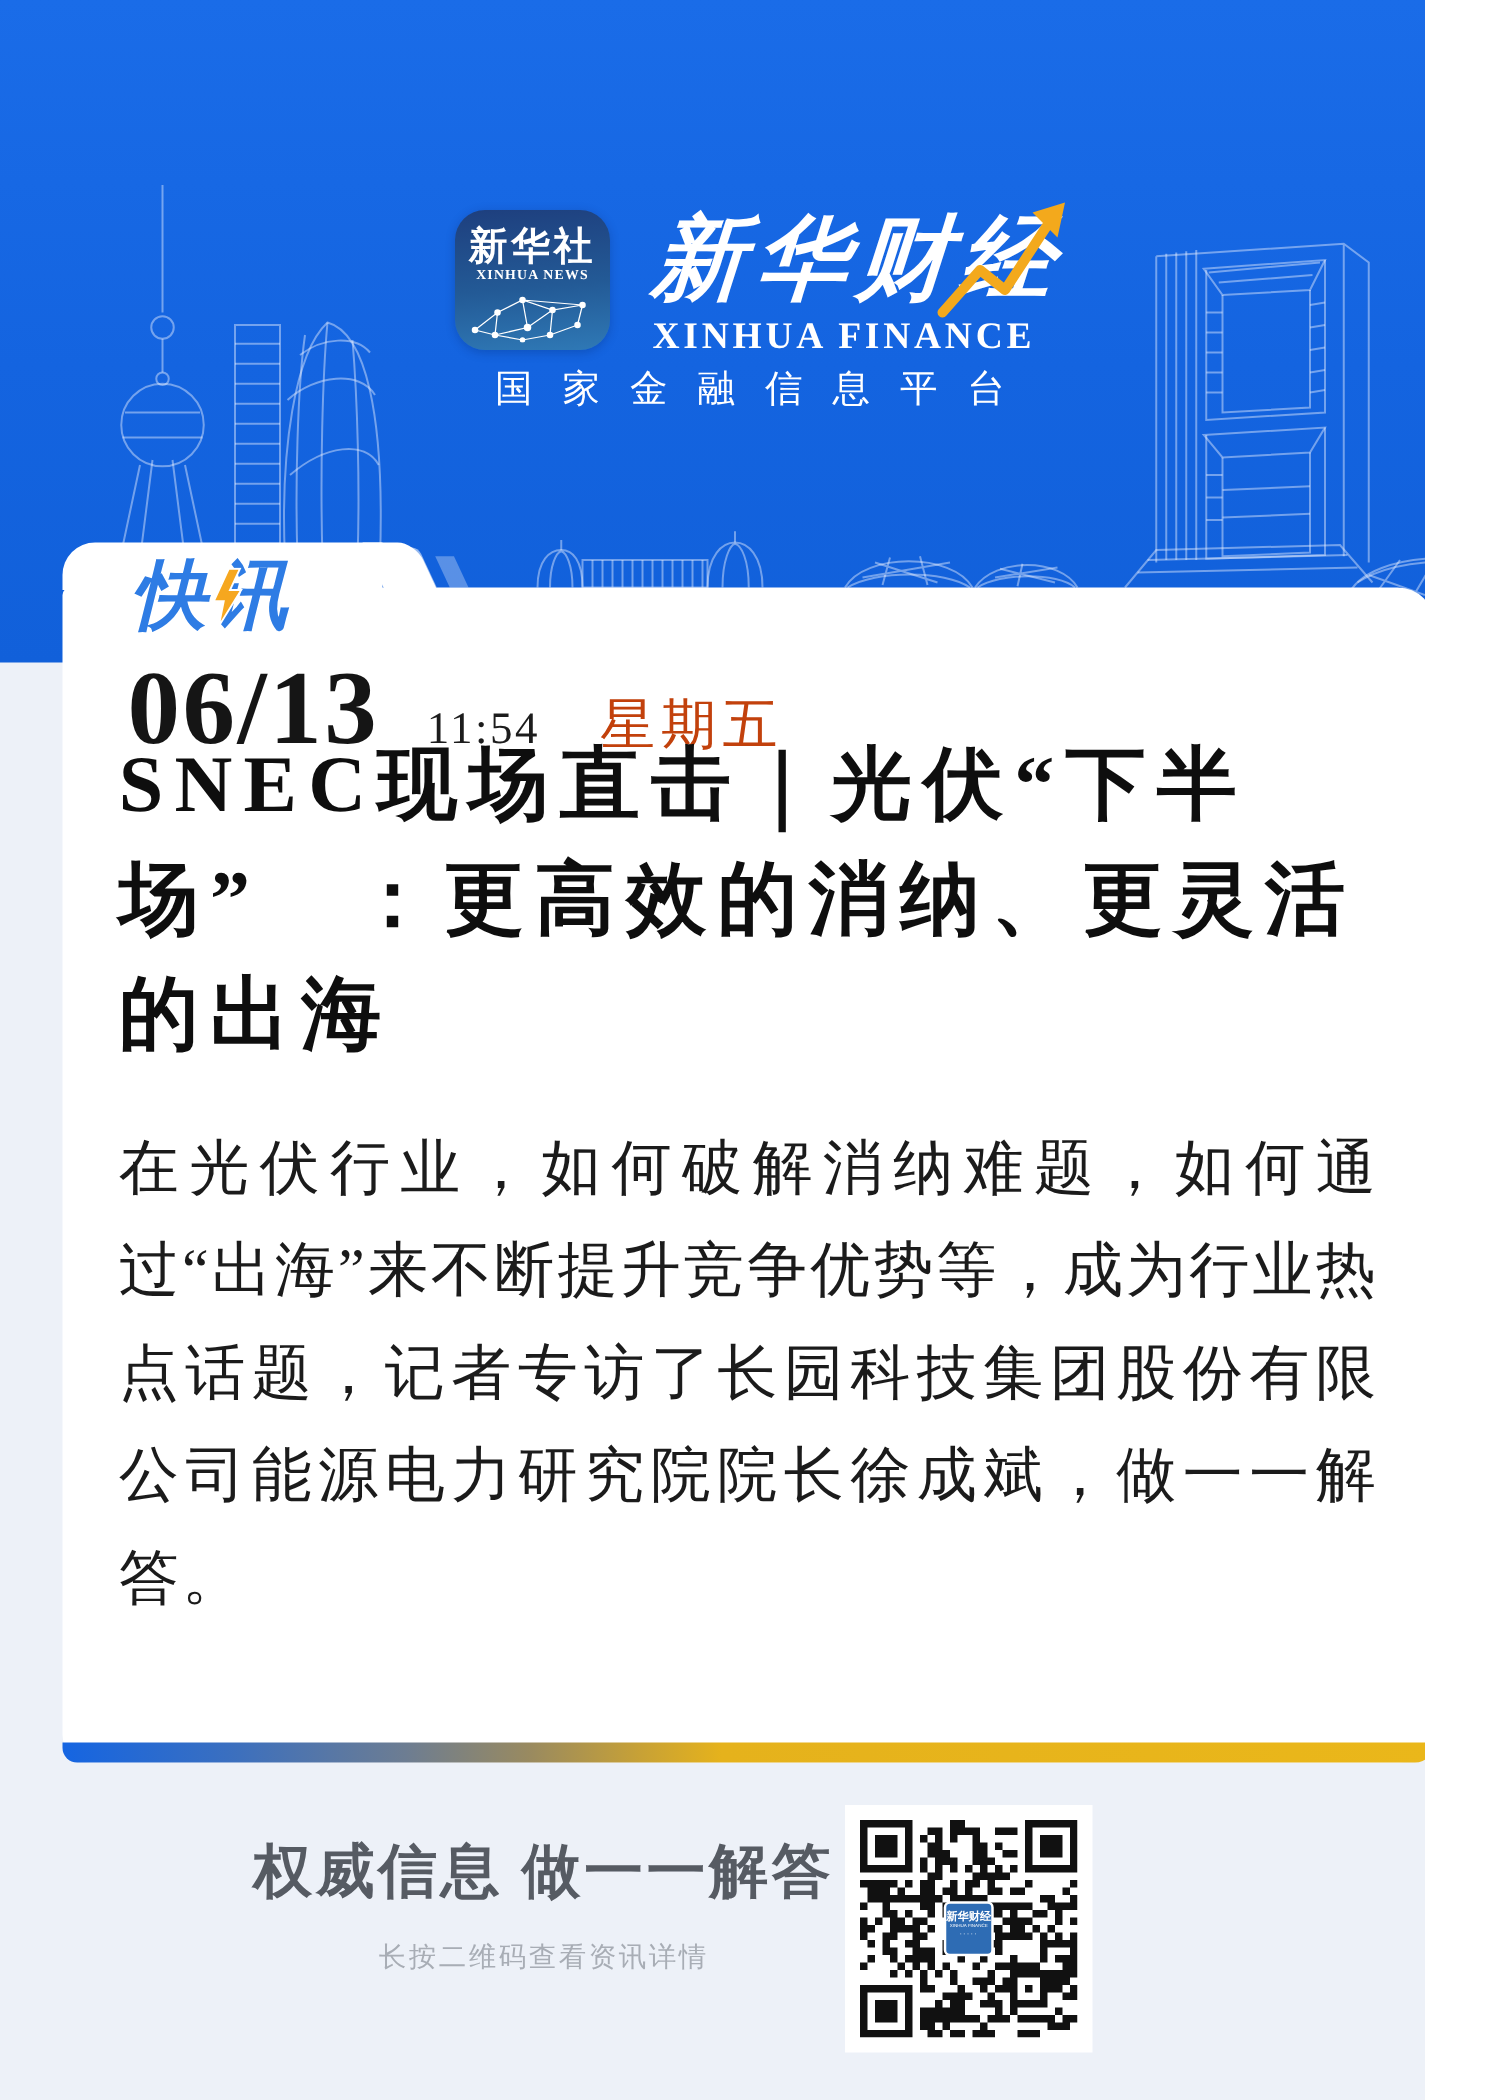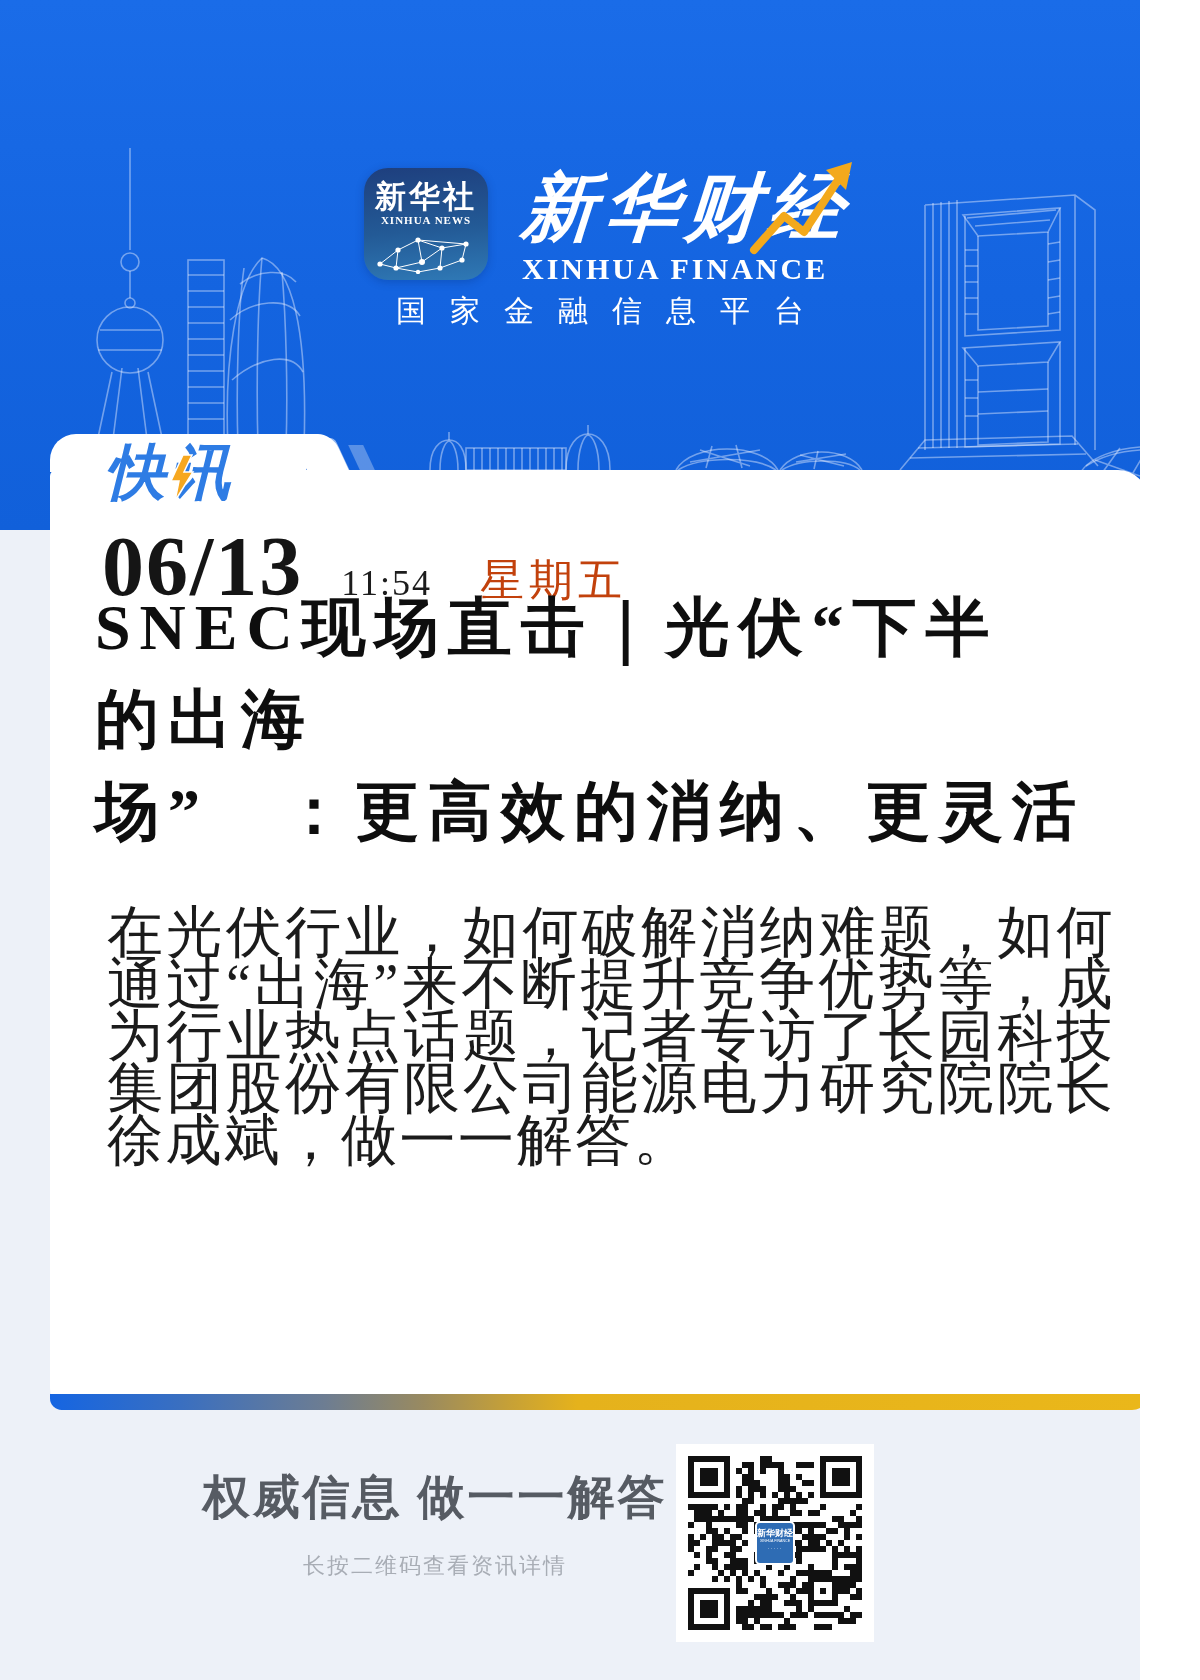--- a/index.html
+++ b/index.html
@@ -33,31 +33,31 @@
         border-radius:6px 30px 28px 22px;}
   .card-tab{position:absolute;left:0;top:-36px;width:256px;height:38px;background:#fff;
             border-radius:26px 0 0 0;}
   .card-tab::after{content:"";position:absolute;top:0;right:-26px;width:42px;height:100%;
             background:#fff;transform:skewX(25deg);transform-origin:0 0;border-radius:0 14px 0 0;}
   .stripe{position:absolute;background:#fff;transform:skewX(25deg);}
   .stripe.s1{left:266px;top:-32px;width:26px;height:32px;opacity:.55;border-radius:0 5px 0 0;}
   .stripe.s2{left:304px;top:-25px;width:15px;height:25px;opacity:.3;}
   .badge{position:absolute;left:55px;top:-24px;font-size:60px;line-height:62px;font-weight:900;
          font-style:italic;color:#2e7ce4;letter-spacing:5px;
-         font-family:Liberation Mono, monospace;}
+         font-family:Liberation Sans, sans-serif;}
   .bolt{position:absolute;left:118px;top:-16px;}
   .date-row{position:absolute;left:52px;top:48px;display:flex;align-items:baseline;color:#151515;}
   .date-big{font-size:84px;font-weight:700;letter-spacing:2px;}
   .date-time{font-size:36px;margin-left:38px;letter-spacing:2px;color:#1c1c1c;}
   .date-week{font-size:44px;margin-left:48px;letter-spacing:5px;color:#c2410c;}
   .headline{position:absolute;left:45px;top:112px;width:1060px;margin:0;color:#0e0e0e;}
   .headline span{display:block;white-space:nowrap;font-size:64px;line-height:92px;
                  font-weight:900;letter-spacing:9px;}
-  .body-text{position:absolute;left:45px;top:424px;width:1008px;margin:12px;font-size:56px;
-             line-height:52px;letter-spacing:2.5px;color:#1b1b1b;text-align:justify;}
+  .body-text{position:absolute;left:45px;top:424px;width:1008px;margin:0;font-size:48px;
+             line-height:82px;letter-spacing:2.5px;color:#1b1b1b;text-align:justify;}
   .grad-bar{position:absolute;left:0;bottom:0;width:100%;height:16px;
             border-radius:0 0 30px 22px;
             background:linear-gradient(90deg,#1565e2 0%,#3a6fc0 12%,#6d7d92 25%,#998a60 34%,
                         #c7a136 42%,#e5b21c 48%,#eab71a 100%);}
   
   .slogan{position:absolute;left:110px;top:1466px;width:650px;text-align:center;
           font-size:47px;font-weight:700;color:#565b63;letter-spacing:3px;}
   .hint{position:absolute;left:110px;top:1551px;width:650px;text-align:center;
         font-size:22px;color:#a8adb5;letter-spacing:2px;}
   .qr-box{position:absolute;left:676px;top:1444px;width:198px;height:198px;background:#fff;
@@ -187,22 +187,22 @@
     </svg>
 
     <div class="date-row">
       <span class="date-big">06/13</span>
       <span class="date-time">11:54</span>
       <span class="date-week">星期五</span>
     </div>
 
     <h1 class="headline">
       <span>SNEC现场直击｜光伏“下半</span>
+      <span>场”　：更高效的消纳、更灵活</span>
       <span>的出海</span>
-      <span>场”　：更高效的消纳、更灵活</span>
     </h1>
 
     <p class="body-text">在光伏行业，如何破解消纳难题，如何通过“出海”来不断提升竞争优势等，成为行业热点话题，记者专访了长园科技集团股份有限公司能源电力研究院院长徐成斌，做一一解答。</p>
 
     <div class="grad-bar"></div>
   </main>
 
   <footer>
     <div class="slogan">权威信息 做一一解答</div>
     <div class="hint">长按二维码查看资讯详情</div>

